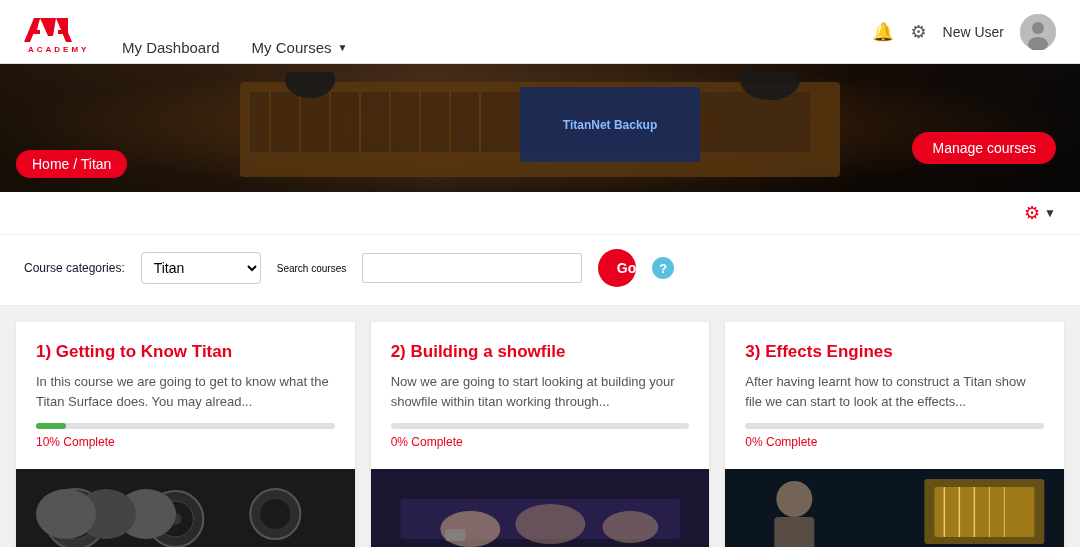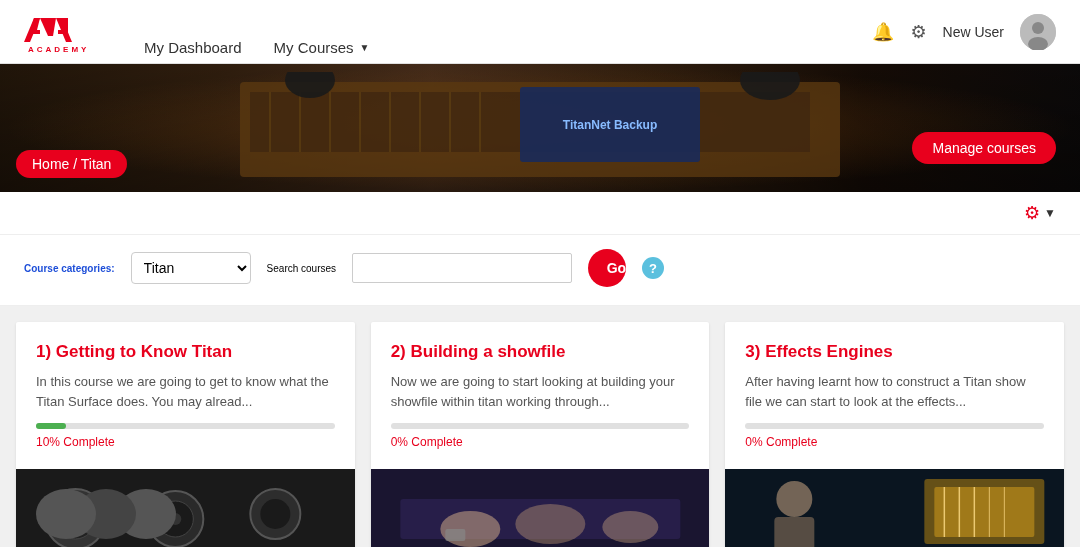--- a/index.html
+++ b/index.html
@@ -12,21 +12,21 @@
       background: #fff;
       padding: 0 24px;
       height: 64px;
       border-bottom: 1px solid #e0e0e0;
       position: relative;
       z-index: 10;
     }
     .logo-container {
       display: flex;
       align-items: center;
-      margin-right: 38px;
+      margin-right: 16px;
     }
     .nav {
       display: flex;
       align-items: center;
       gap: 8px;
       flex: 1;
       margin-top: 32px;
     }
     .nav-item {
       font-size: 15px;
@@ -137,23 +137,22 @@
     
     .search-bar {
       background: #fff;
       padding: 14px 24px 18px 24px;
       display: flex;
       align-items: center;
       gap: 16px;
       border-bottom: 1px solid #eee;
     }
     .course-cat-label {
-      font-size: 10px;
-      color: #1d4ed8;
-      font-weight: bold;
+      font-size: 12px;
+      color: #0f172a;
     }
     .category-select {
       padding: 6px 8px;
       border: 1px solid #ccc;
       border-radius: 4px;
       font-size: 14px;
       background: #fff;
       cursor: pointer;
       min-width: 120px;
     }

